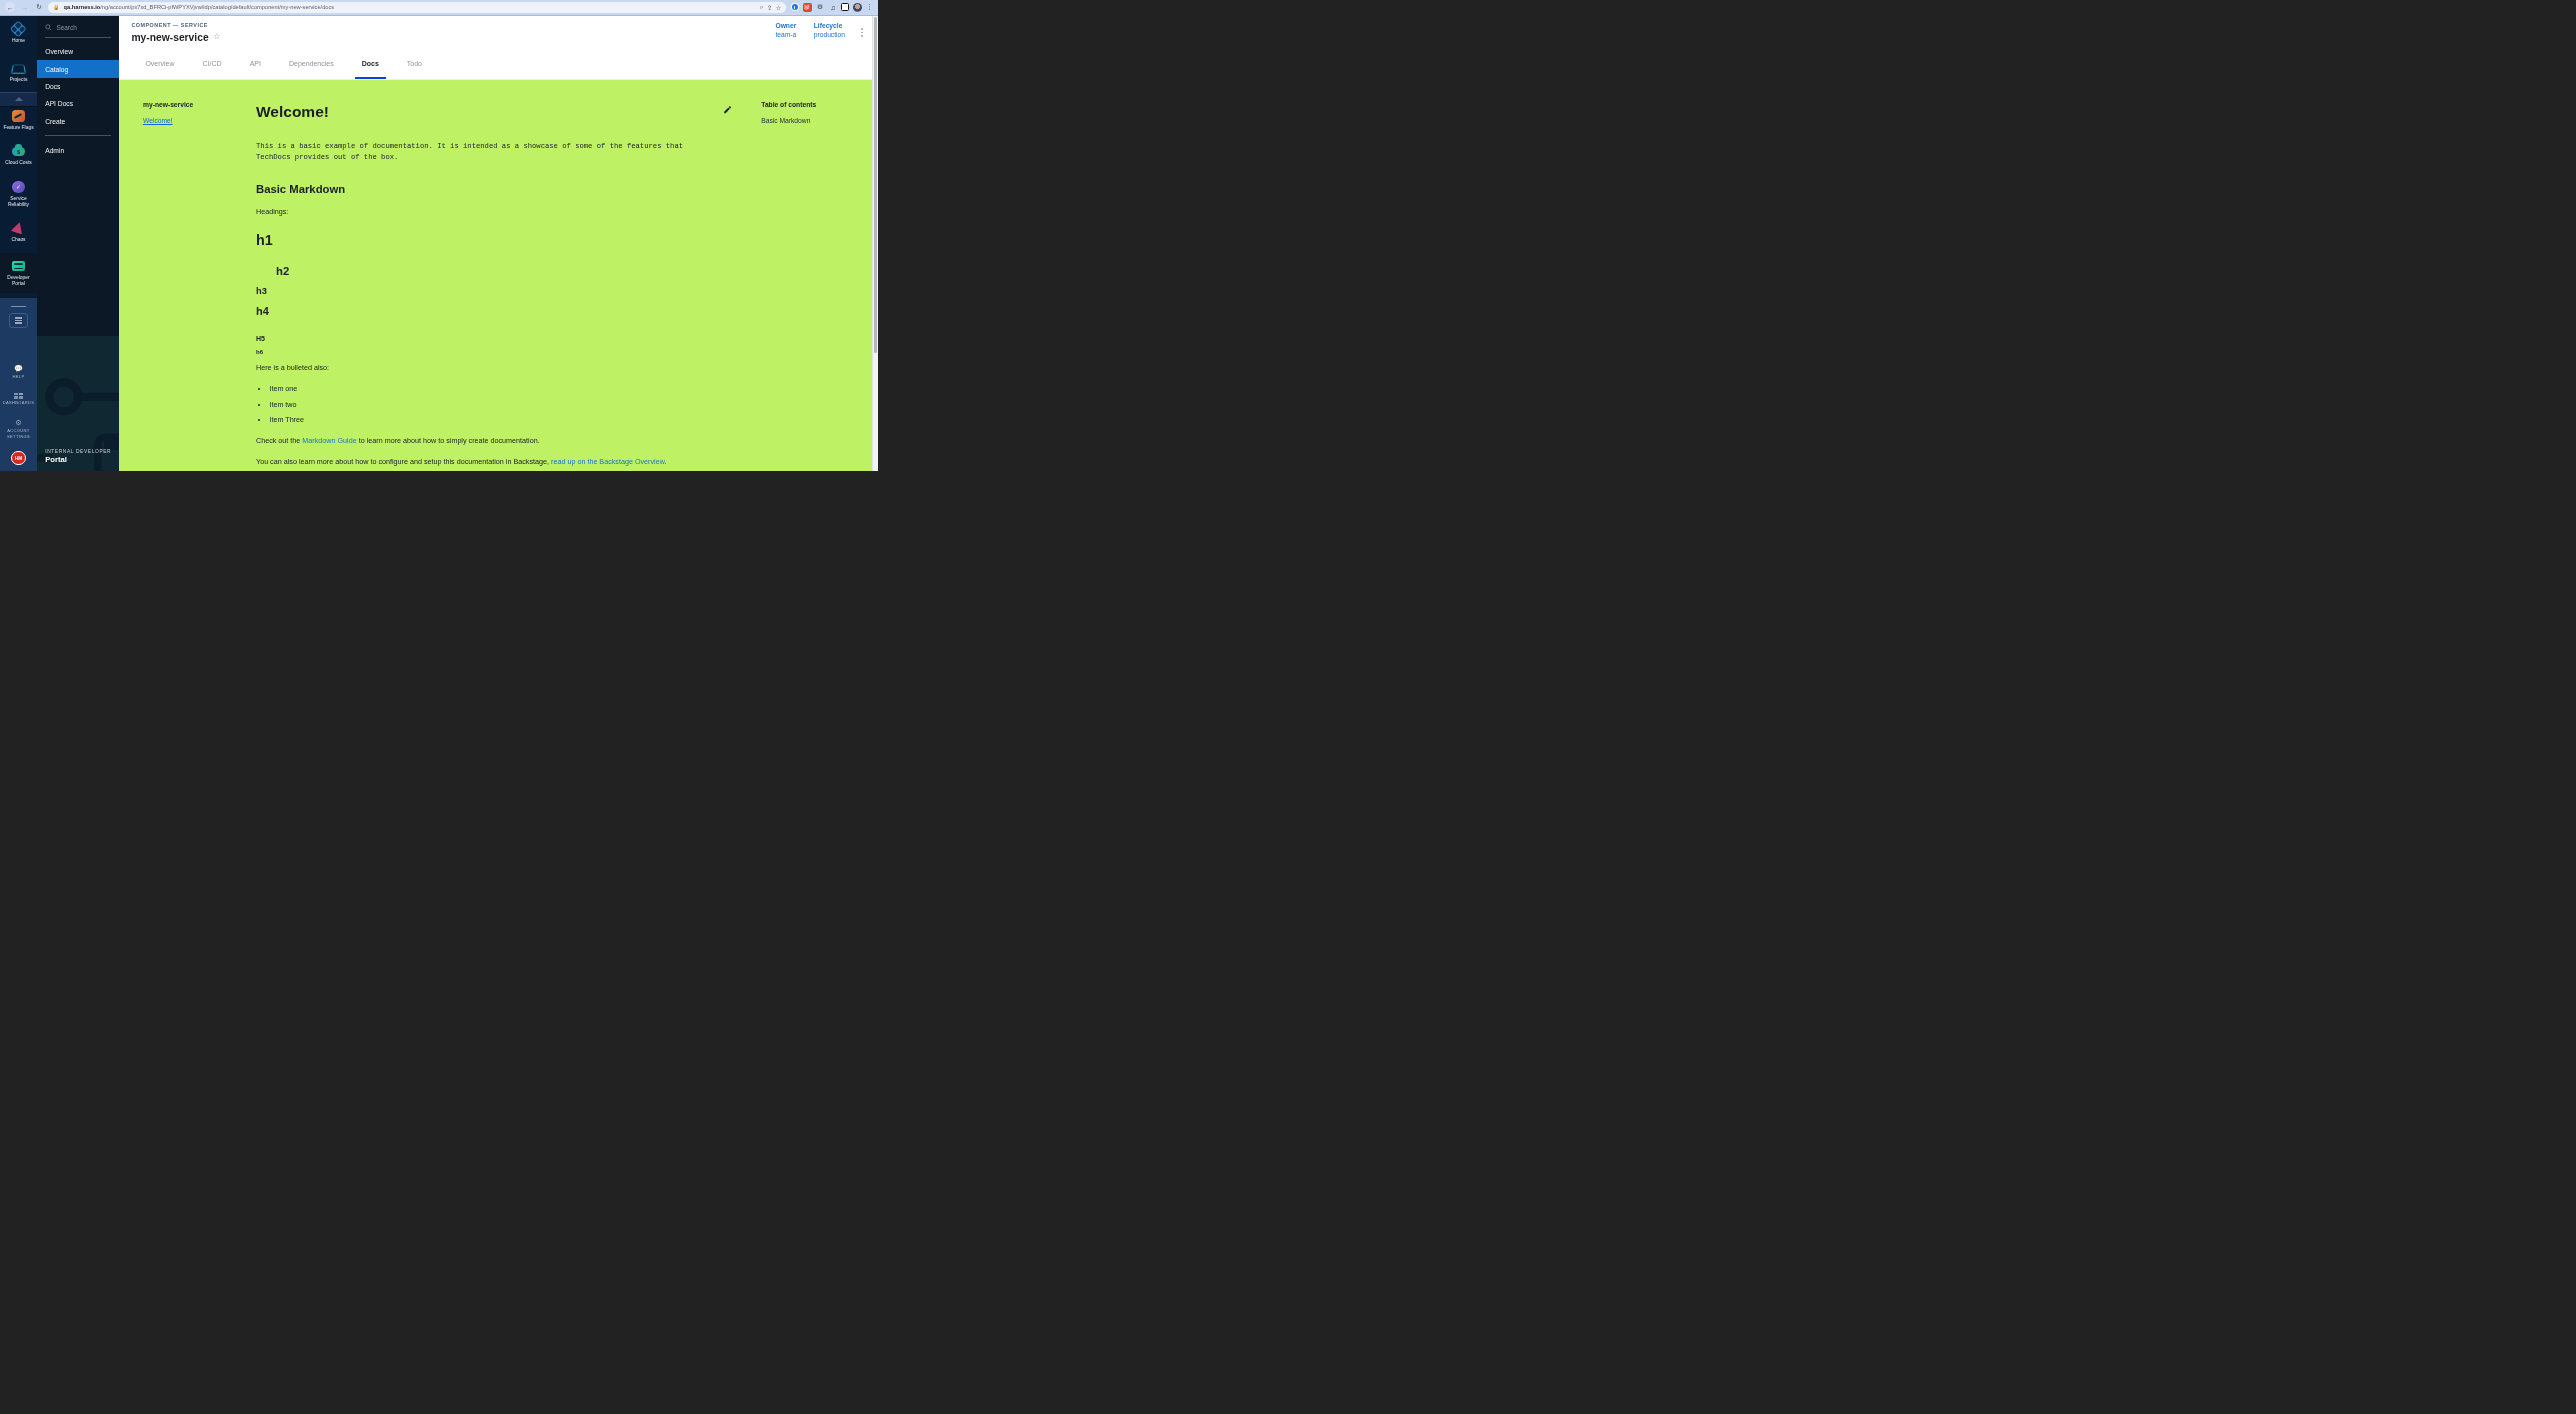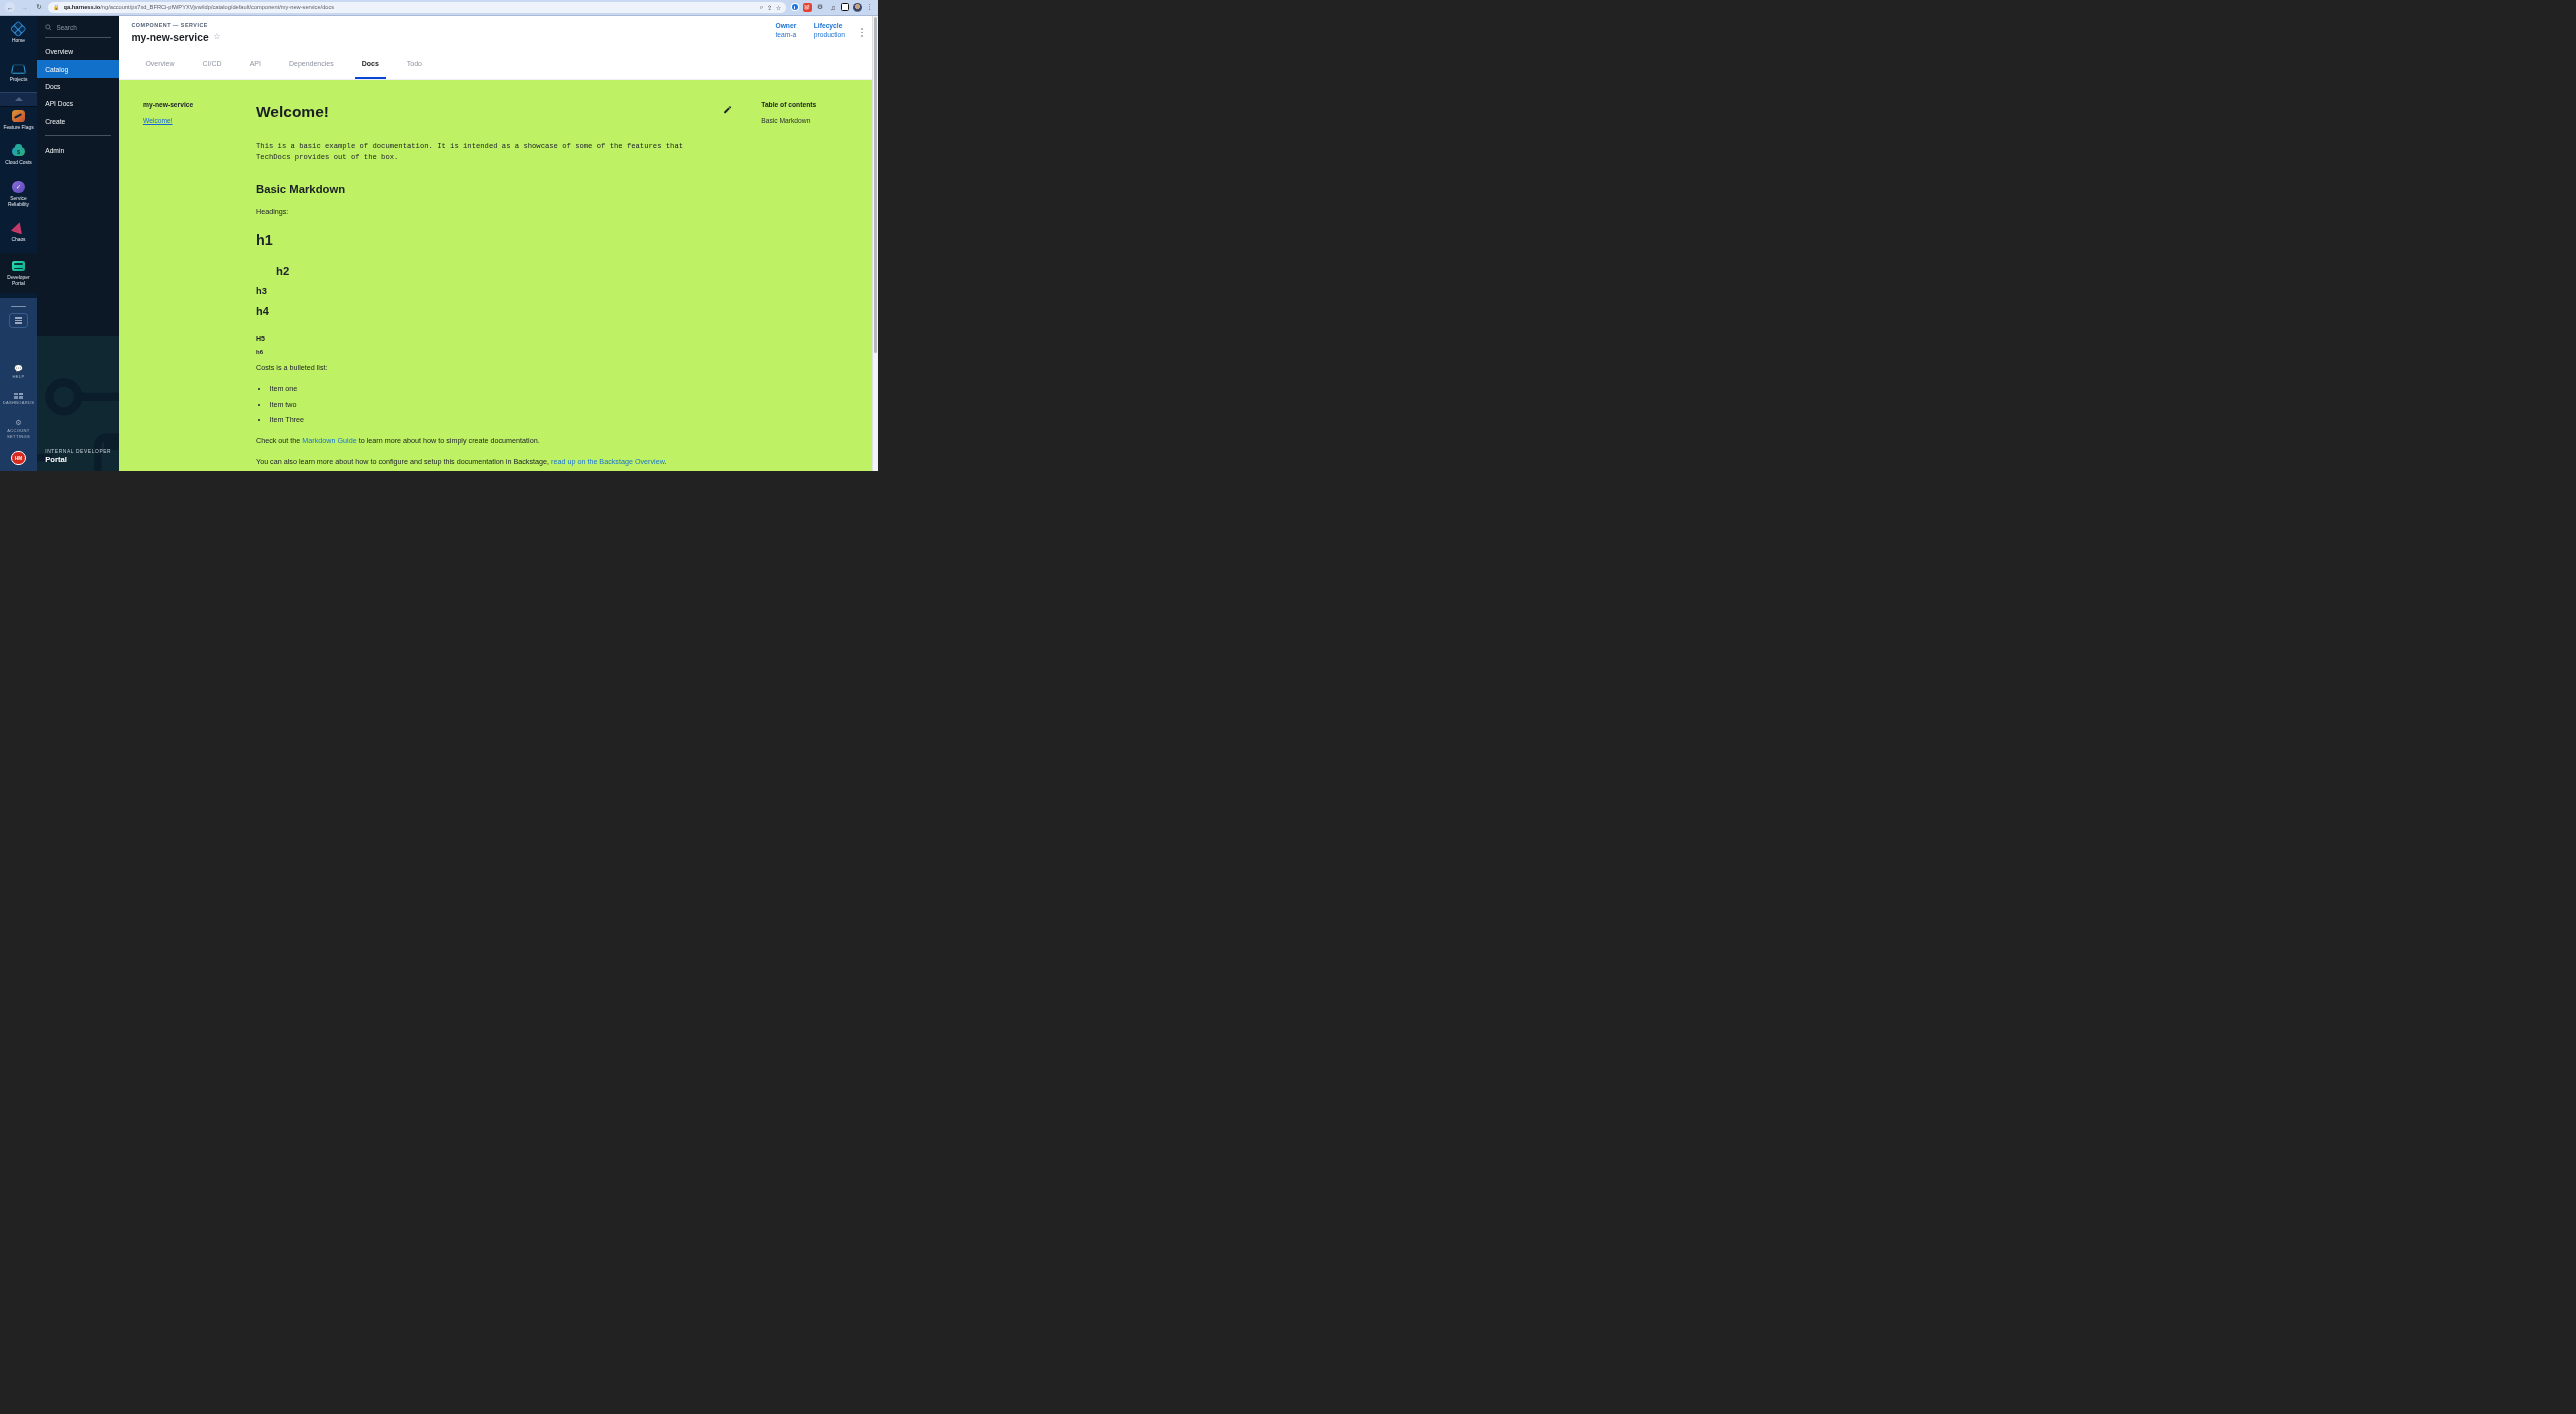--- a/index.html
+++ b/index.html
@@ -336,21 +336,21 @@
           <div class="a-title">Welcome!</div>
           <p class="a-intro">This is a basic example of documentation. It is intended as a showcase of some of the features that TechDocs provides out of the box.</p>
           <div class="h2x">Basic Markdown</div>
           <p>Headings:</p>
           <div class="hs1">h1</div>
           <div class="hs2">h2</div>
           <div class="hs3">h3</div>
           <div class="hs4">h4</div>
           <div class="hs5">H5</div>
           <div class="hs6">h6</div>
-          <p>Costs is a bulleted list:</p>
+          <p>Here is a bulleted also:</p>
           <ul>
             <li>Item one</li>
             <li>Item two</li>
             <li>Item Three</li>
           </ul>
           <p><span>Check out the </span><span class="a-link">Markdown Guide</span><span> to learn more about how to simply create documentation.</span></p>
           <p class="p-last"><span>You can also learn more about how to configure and setup this documentation in Backstage, </span><span class="a-link">read up on the Backstage Overview</span><span>.</span></p>
           <div class="h2x">Table Example</div>
 
         </div>

